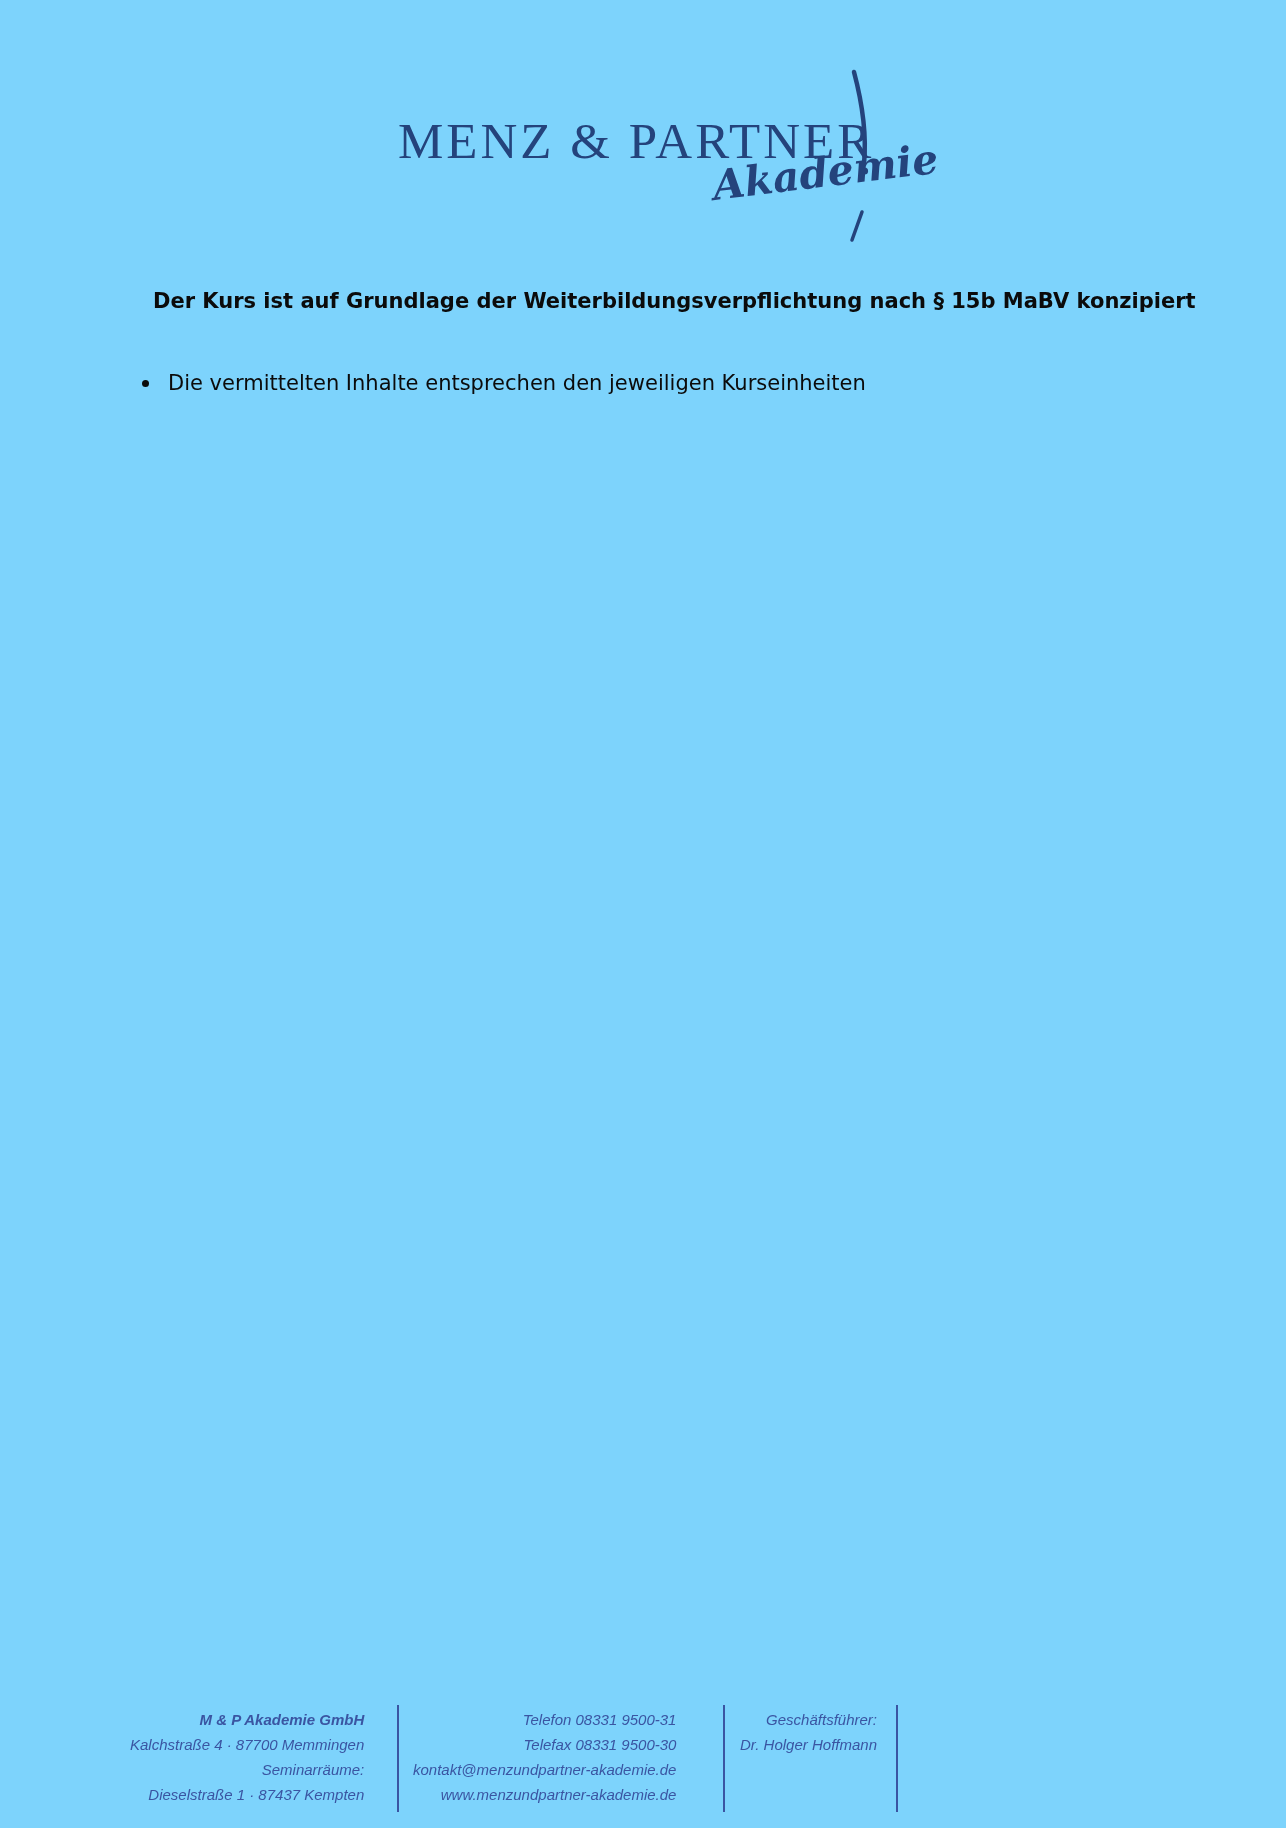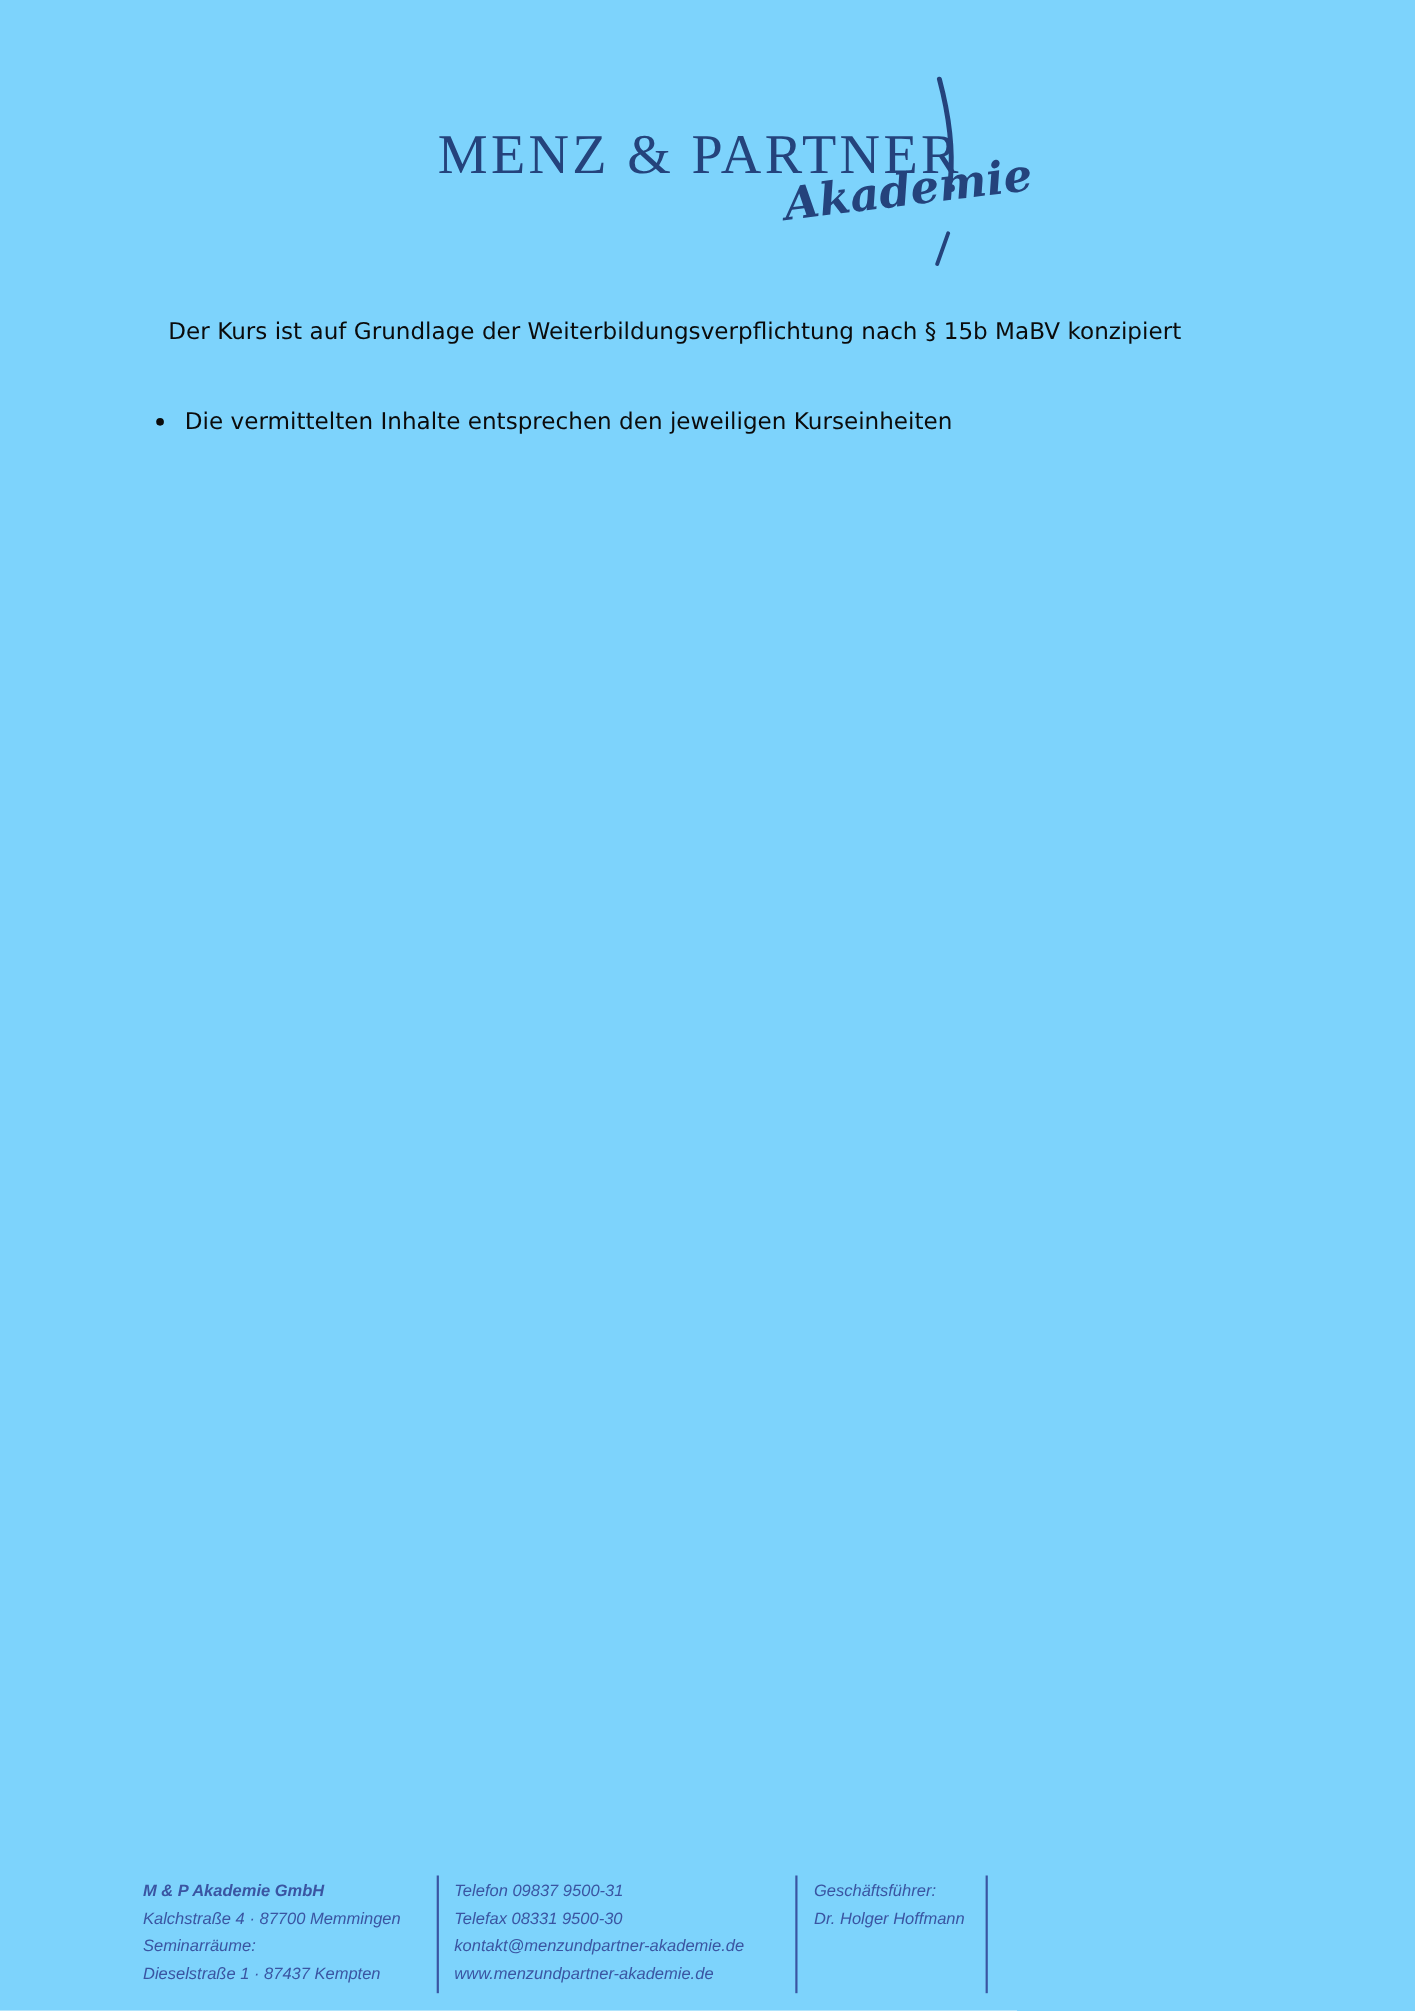--- a/index.html
+++ b/index.html
@@ -27,21 +27,21 @@
     font-style:italic; font-weight:bold;
     font-size:41px; color:#24437C;
     transform:rotate(-7deg);
     transform-origin:left bottom;
     white-space:nowrap;
   }
 
   
   .intro {
     position:absolute; left:153px; top:287px;
-    font-size:21px; line-height:29px; color:#0b0b0b;
+    font-size:21px; line-height:29px; color:#0b0b0b;font-weight:bold;
   }
   .bullets {
     position:absolute; left:134px; top:368px;
     list-style:none;
   }
   .bullets li {
     position:relative;
     padding-left:34px;
     font-size:21px; line-height:30px; color:#0b0b0b;
     white-space:nowrap;
@@ -54,21 +54,21 @@
   }
 
   
   .footer {
     position:absolute; left:0; top:1705px; width:1286px; height:110px;
     font-family:"Liberation Sans", sans-serif;
     font-style:italic;
     font-size:15px; line-height:25px;
     color:#3A55A2;
   }
-  .fcol { position:absolute; top:2px; white-space:nowrap; }
+  .fcol { position:absolute; top:2px; white-space:nowrap;text-align:right; }
   .fcol-1 { left:130px; }
   .fcol-2 { left:413px; }
   .fcol-3 { left:740px; }
   .fcol-4 { left:908px; }
   .fline { height:25px; }
   .fline.bold { font-weight:bold; }
   .fdiv {
     position:absolute; top:0; width:2px; height:107px;
     background:#3A55A2;
   }
@@ -106,21 +106,21 @@
     <div class="fcol fcol-1">
       <div class="fline bold">M &amp; P Akademie GmbH</div>
       <div class="fline">Kalchstraße 4 · 87700 Memmingen</div>
       <div class="fline">Seminarräume:</div>
       <div class="fline">Dieselstraße 1 · 87437 Kempten</div>
     </div>
 
     <div class="fdiv fdiv-1"></div>
 
     <div class="fcol fcol-2">
-      <div class="fline">Telefon 09837 9500-31</div>
+      <div class="fline">Telefon 08331 9500-31</div>
       <div class="fline">Telefax 08331 9500-30</div>
       <div class="fline">kontakt@menzundpartner-akademie.de</div>
       <div class="fline">www.menzundpartner-akademie.de</div>
     </div>
 
     <div class="fdiv fdiv-2"></div>
 
     <div class="fcol fcol-3">
       <div class="fline">Geschäftsführer:</div>
       <div class="fline">Dr. Holger Hoffmann</div>

